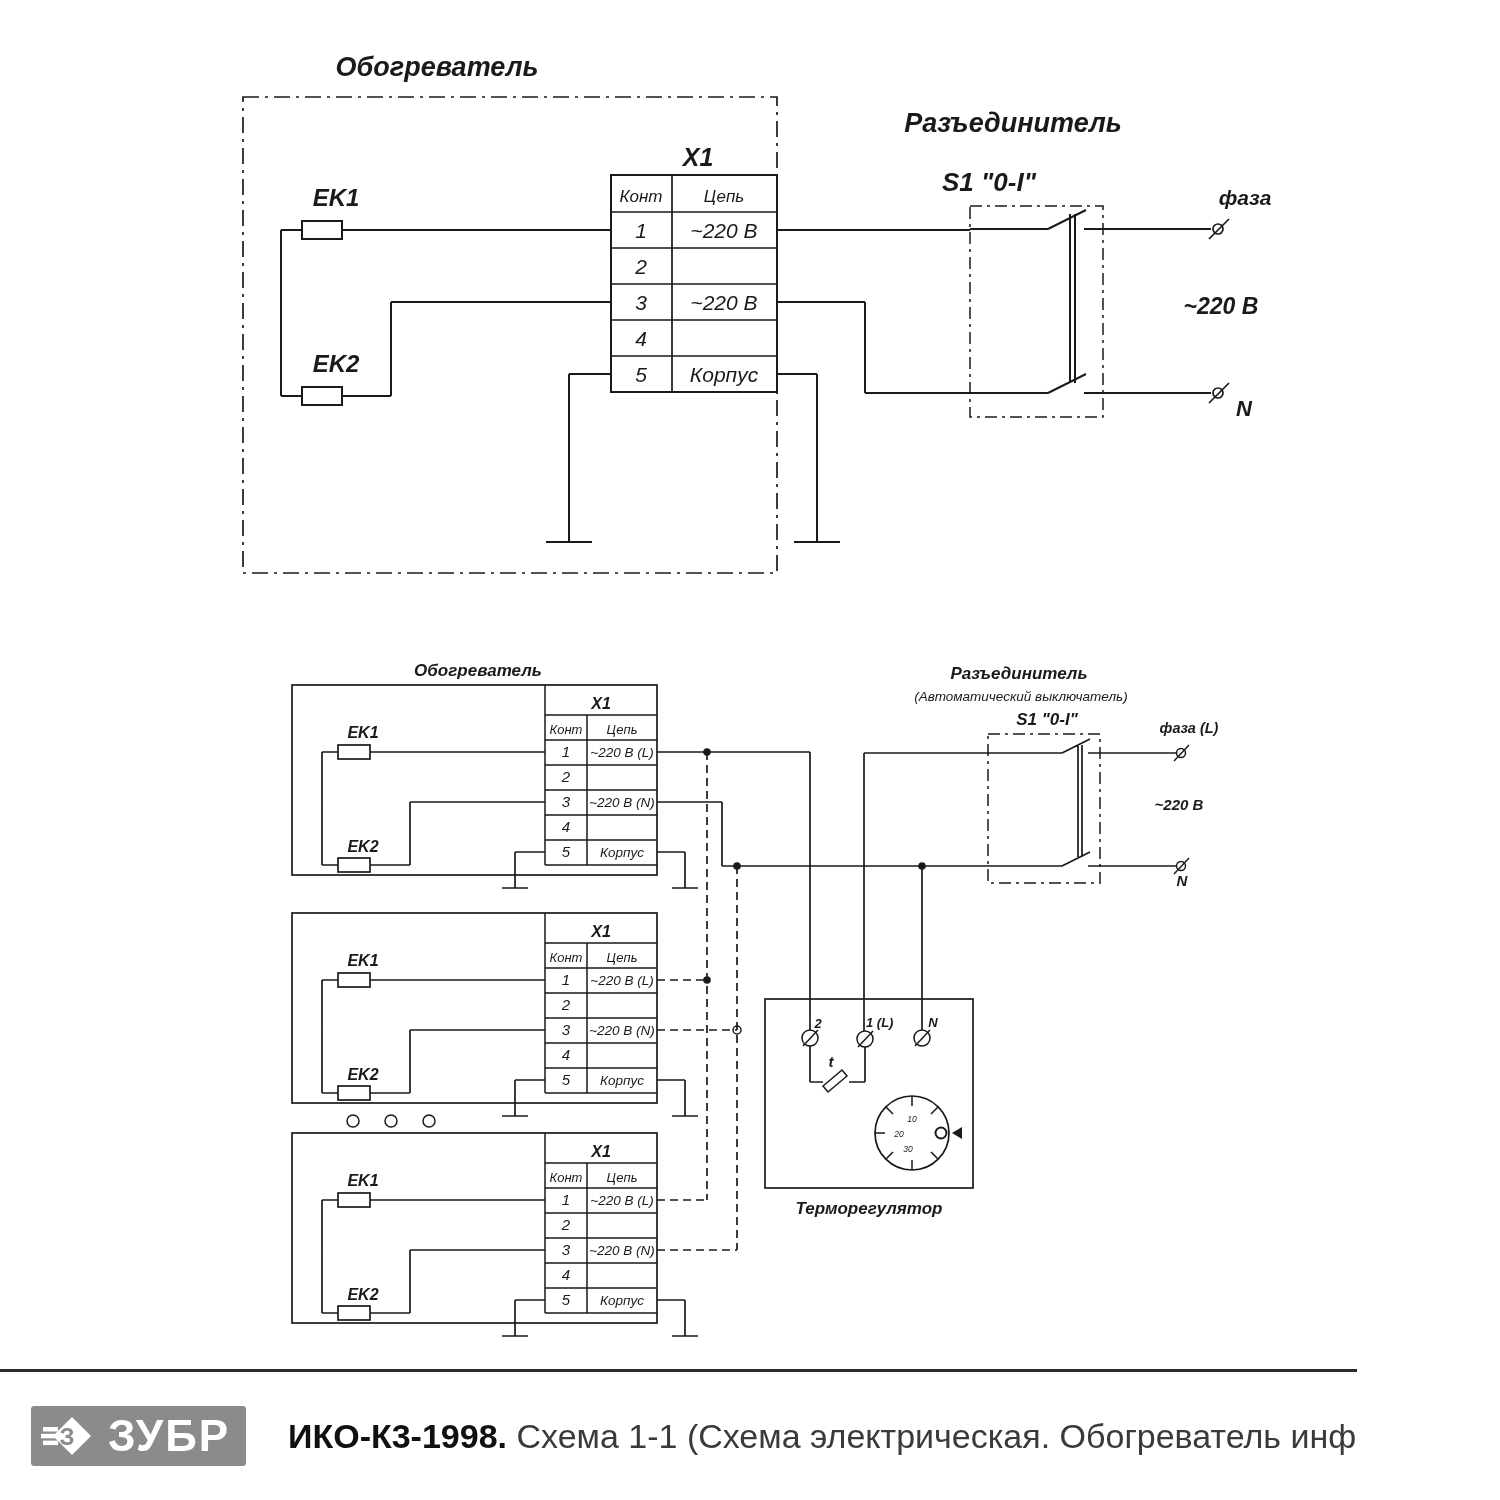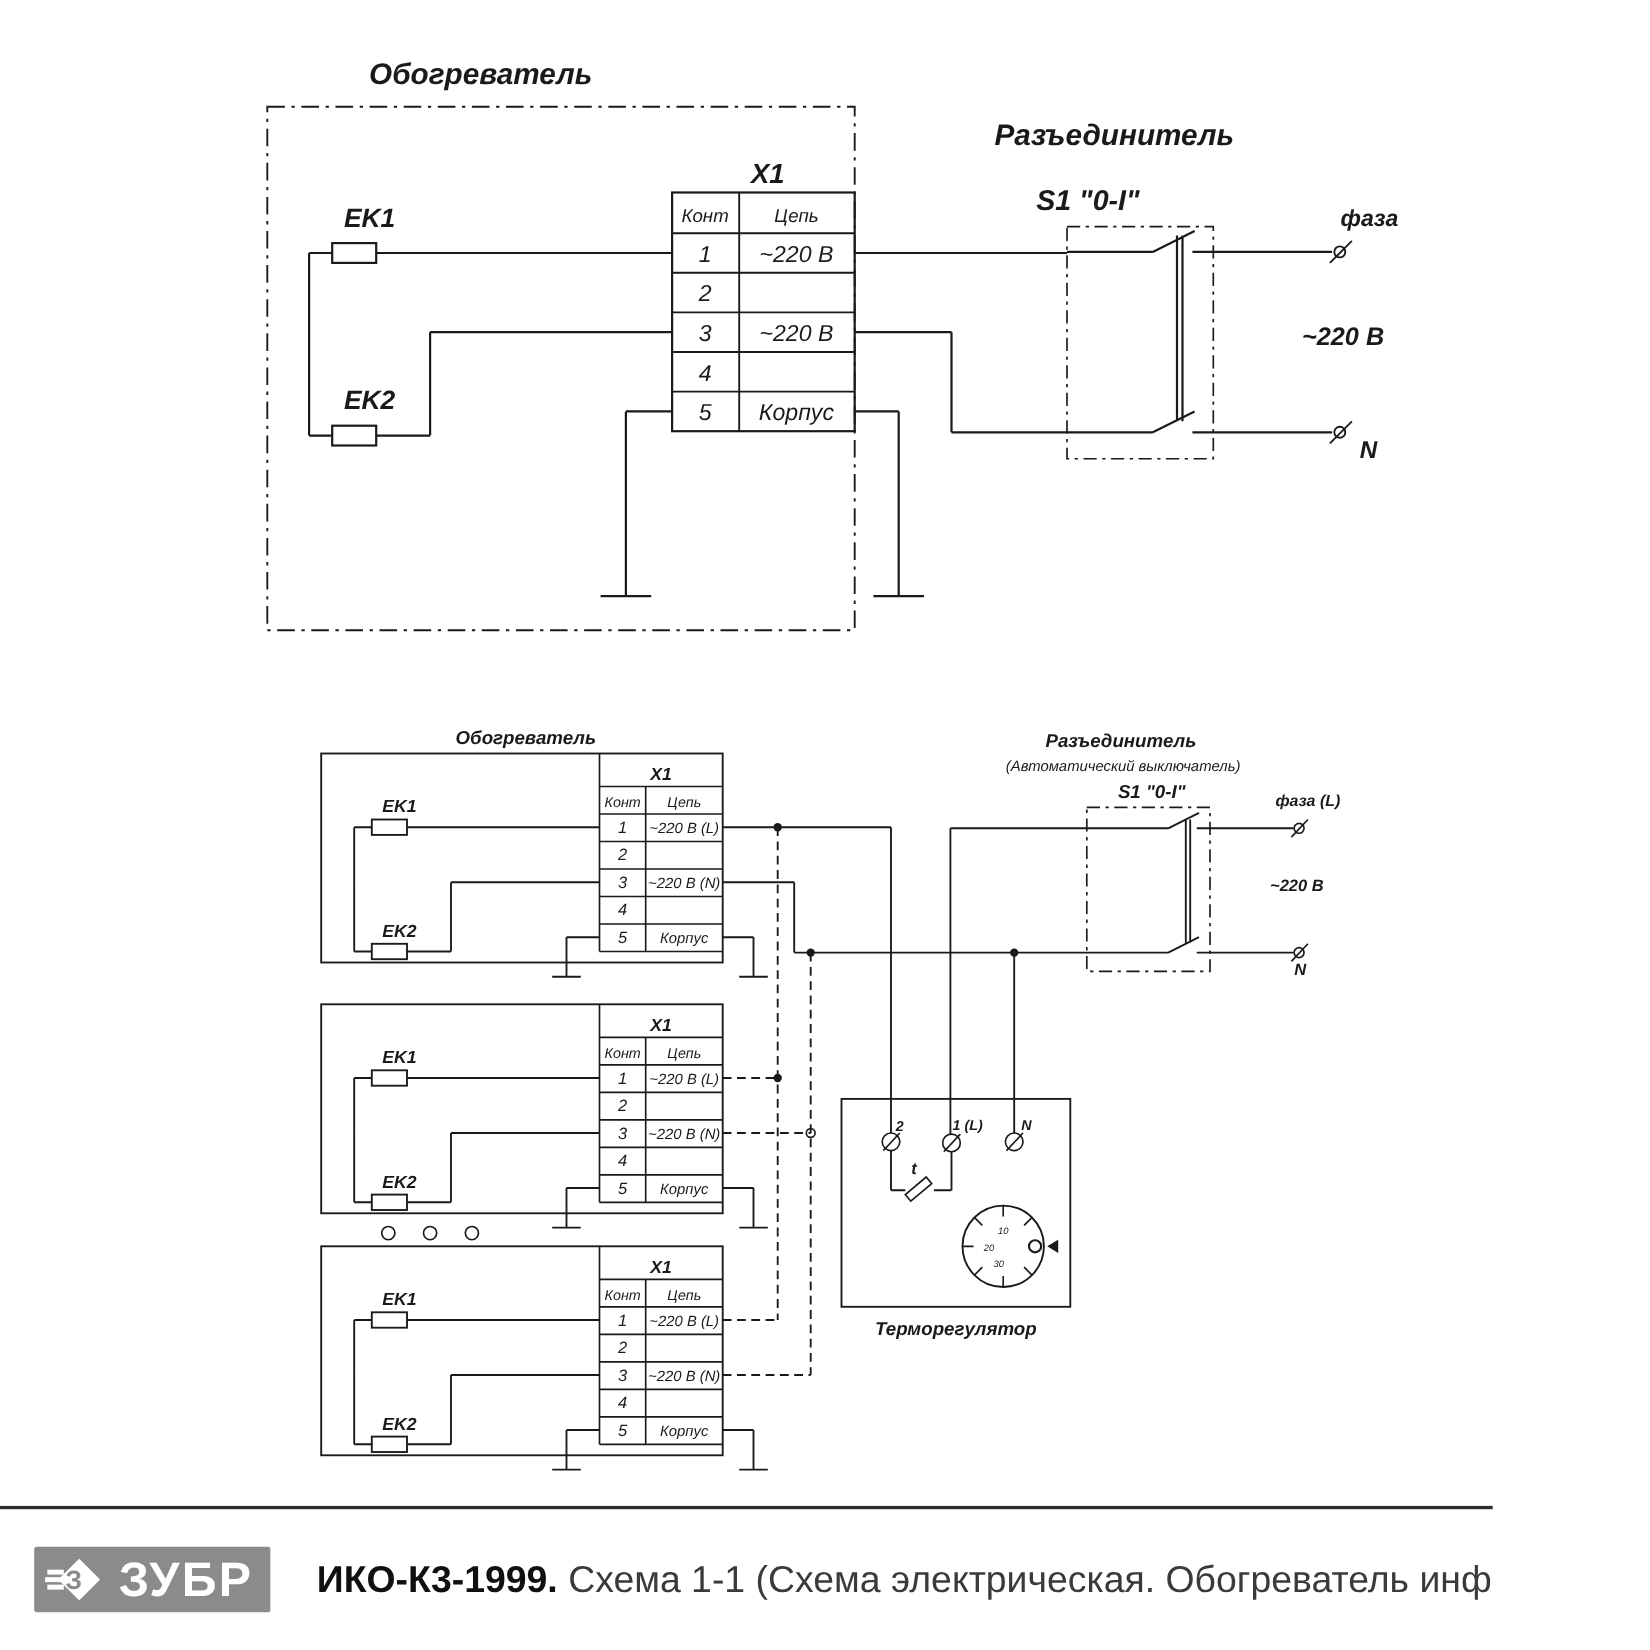--- a/index.html
+++ b/index.html
@@ -182,17 +182,17 @@
       <polygon points="41,11 60,30 41,49 22,30" fill="#ffffff"></polygon>
       <text x="36" y="39" font-size="24" font-weight="bold" fill="#8b8a8d" text-anchor="middle" font-family="Liberation Sans, sans-serif">З</text>
       <polygon points="44,22 57,30 44,38" fill="#ffffff"></polygon>
       <rect x="12" y="21" width="15" height="4.5" fill="#ffffff"></rect>
       <rect x="10" y="27.8" width="18" height="4.5" fill="#ffffff"></rect>
       <rect x="12" y="34.6" width="15" height="4.5" fill="#ffffff"></rect>
     </g>
     <text x="138" y="45" font-size="44" font-weight="bold" letter-spacing="2" fill="#ffffff" text-anchor="middle" font-family="Liberation Sans, sans-serif">ЗУБР</text>
   </svg>
   <div class="footer-title">
-    <span class="model">ИКО-К3-1999.</span><span> Схема 1-1 (Схема электрическая. Обогреватель инфракрасный)</span>
+    <span class="model">ИКО-К3-1998.</span><span> Схема 1-1 (Схема электрическая. Обогреватель инфракрасный)</span>
   </div>
 </div>
 
 </div>
 
 </body></html>

